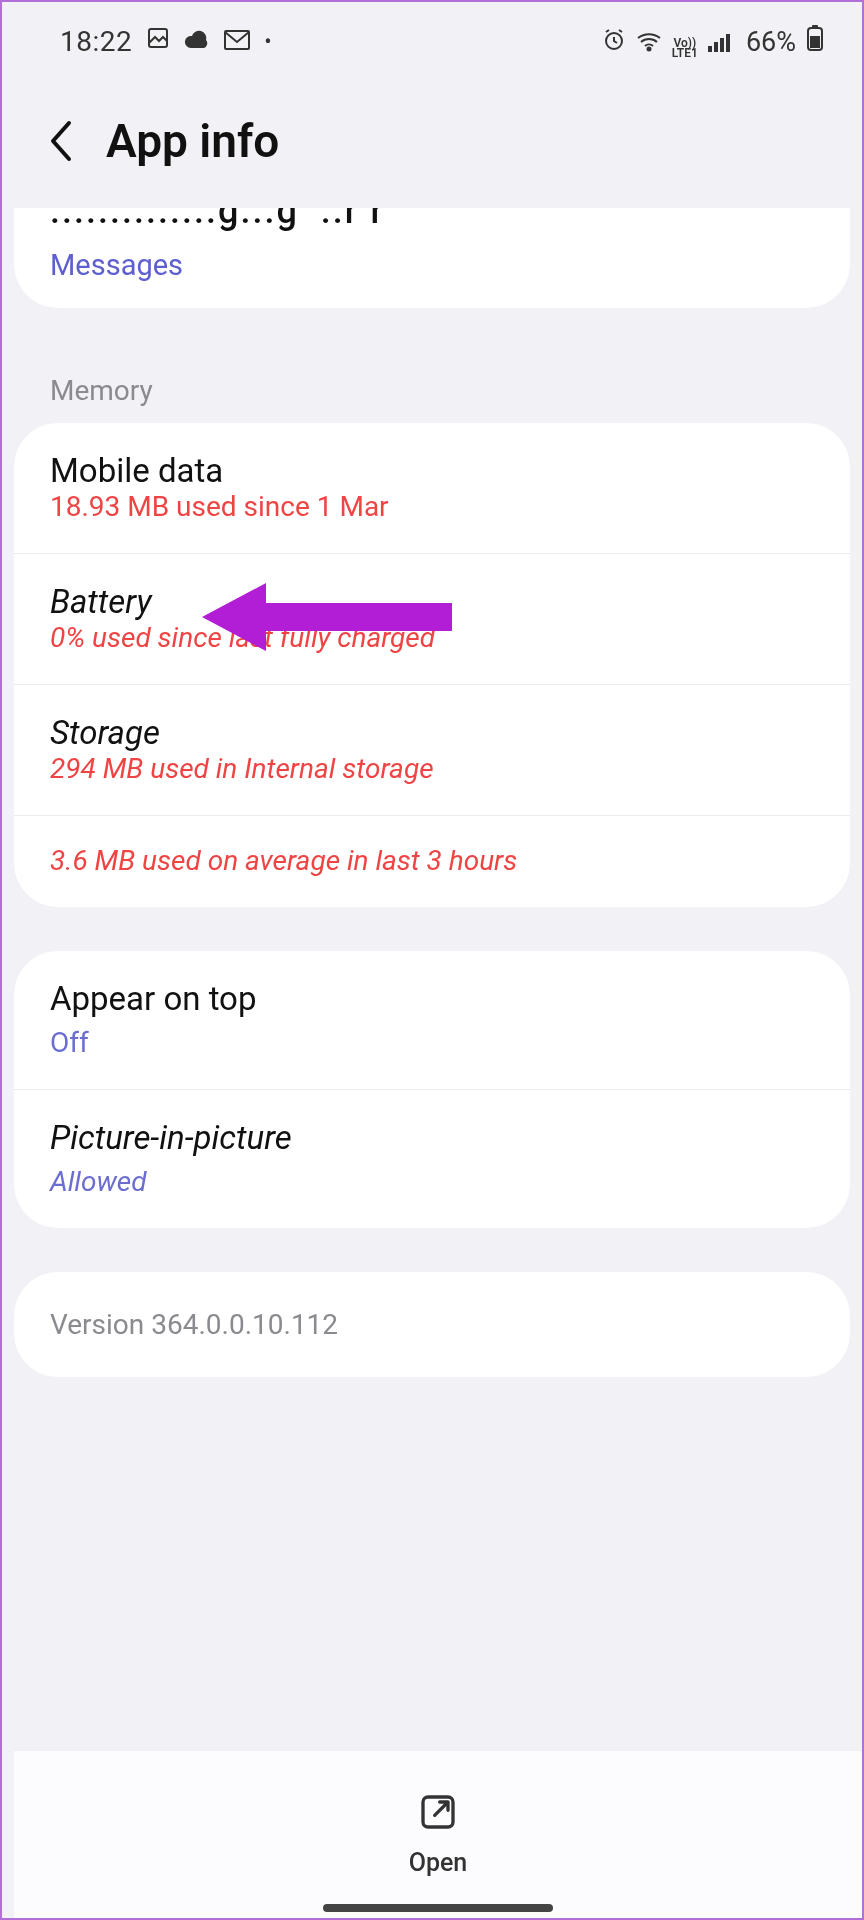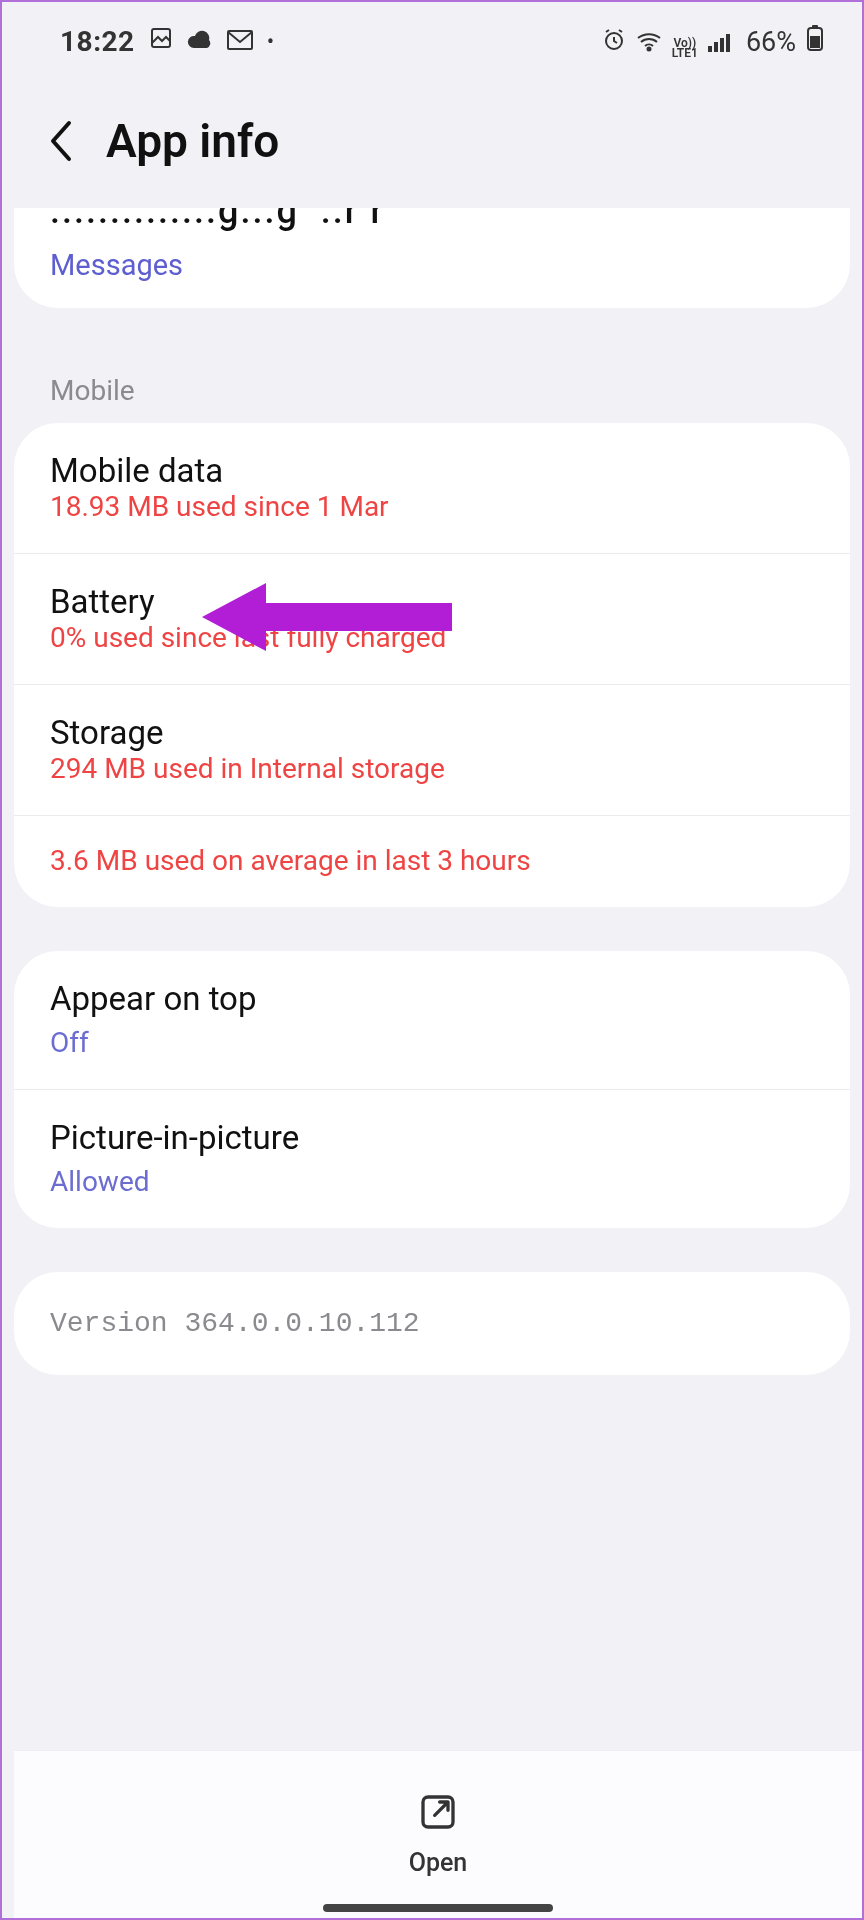--- a/index.html
+++ b/index.html
@@ -16,21 +16,21 @@
   .status-bar {
     display: flex;
     justify-content: space-between;
     align-items: center;
     padding: 22px 38px 10px 58px;
     font-size: 26px;
     color: #333;
   }
   .status-left { display: flex; align-items: center; gap: 14px; }
   .status-right { display: flex; align-items: flex-end; gap: 10px; }
-  .status-time { font-weight: 700; letter-spacing: 0.5px; font-size: 28px; }
+  .status-time { font-weight: 400; letter-spacing: 0.5px; font-size: 28px; }
   .status-right .pct { font-size: 27px; margin-left: 4px; }
 
   
   .header {
     display: flex;
     align-items: center;
     padding: 46px 40px 40px 40px;
     gap: 24px;
   }
   .header .back { width: 40px; height: 40px; display:flex; align-items:center; justify-content:center; }
@@ -54,39 +54,39 @@
   .section-header {
     padding: 22px 36px 16px 36px;
     color: #8a8a8f;
     font-size: 28px;
   }
 
   .row {
     padding: 28px 36px 30px 36px;
     position: relative;
   }
-  .row + .row { border-top: 1px solid #eceaee; }
+  .row + .row { border-top: 1px solid #eceaee; font-style: italic; }
   .row .title { font-size: 33px; color: #111; font-weight: 400; }
   .row .sub-grey { font-size: 28px; color: #ef4444; margin-top: 0; }
   .row .sub-accent { font-size: 28px; color: #6c6dd1; margin-top: 8px; }
 
   .cutoff-text {
     padding: 0 36px 0 36px;
     font-size: 36px;
     color: #111;
     font-weight: 500;
     letter-spacing: 2px;
     margin-top: -18px;
     overflow: hidden;
     white-space: nowrap;
   }
   .cutoff-row { padding: 0 36px 26px 36px; margin-top: 16px; }
   .cutoff-row .sub-accent { font-size: 29px; color: #5d5ecf; margin-top: 6px;}
 
-  .version-card { padding: 36px 36px; font-family: Liberation Mono, monospace; }
+  .version-card { padding: 36px 36px; }
   .version-text { color: #8a8a8f; font-size: 28px; }
 
   
   .arrow {
     position: absolute;
     left: 200px;
     top: 575px;
     pointer-events: none;
   }
 
@@ -196,21 +196,21 @@
 
 <div class="content">
 
   <div class="card card-top-cut" style="padding-top:0;">
     <div class="cutoff-text">..............g...g&nbsp;&nbsp;..r&nbsp;r</div>
     <div class="cutoff-row">
       <div class="sub-accent">Messages</div>
     </div>
   </div>
 
-  <div class="section-header">Mobile</div>
+  <div class="section-header">Memory</div>
 
   <div class="card">
     <div class="row">
       <div class="title">Mobile data</div>
       <div class="sub-grey">18.93 MB used since 1 Mar</div>
     </div>
     <div class="row">
       <div class="title">Battery</div>
       <div class="sub-grey">0% used since last fully charged</div>
     </div>

